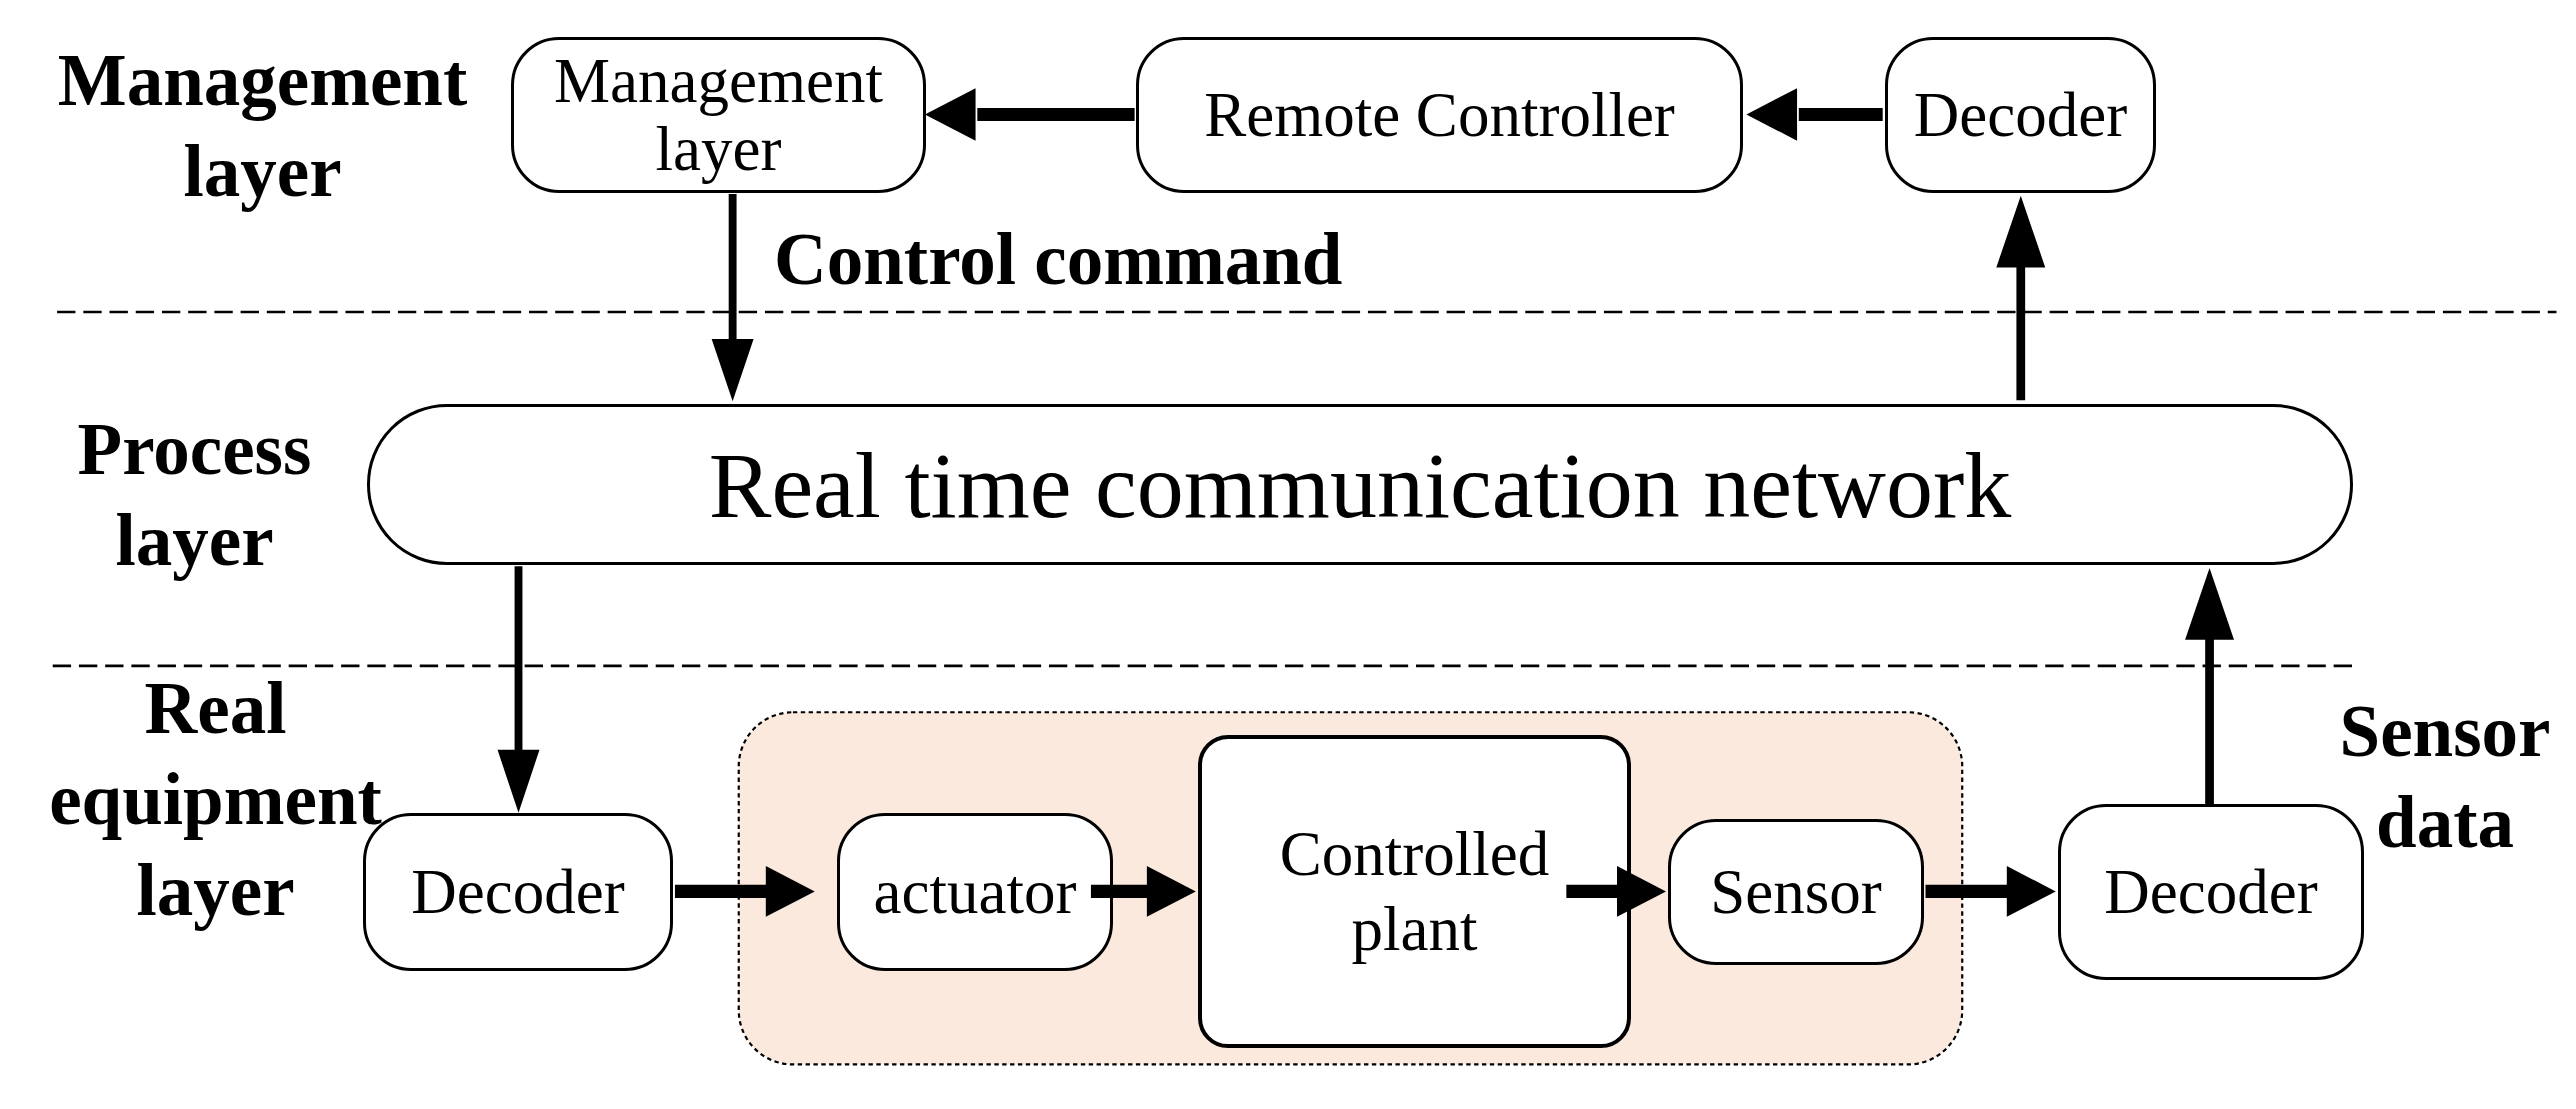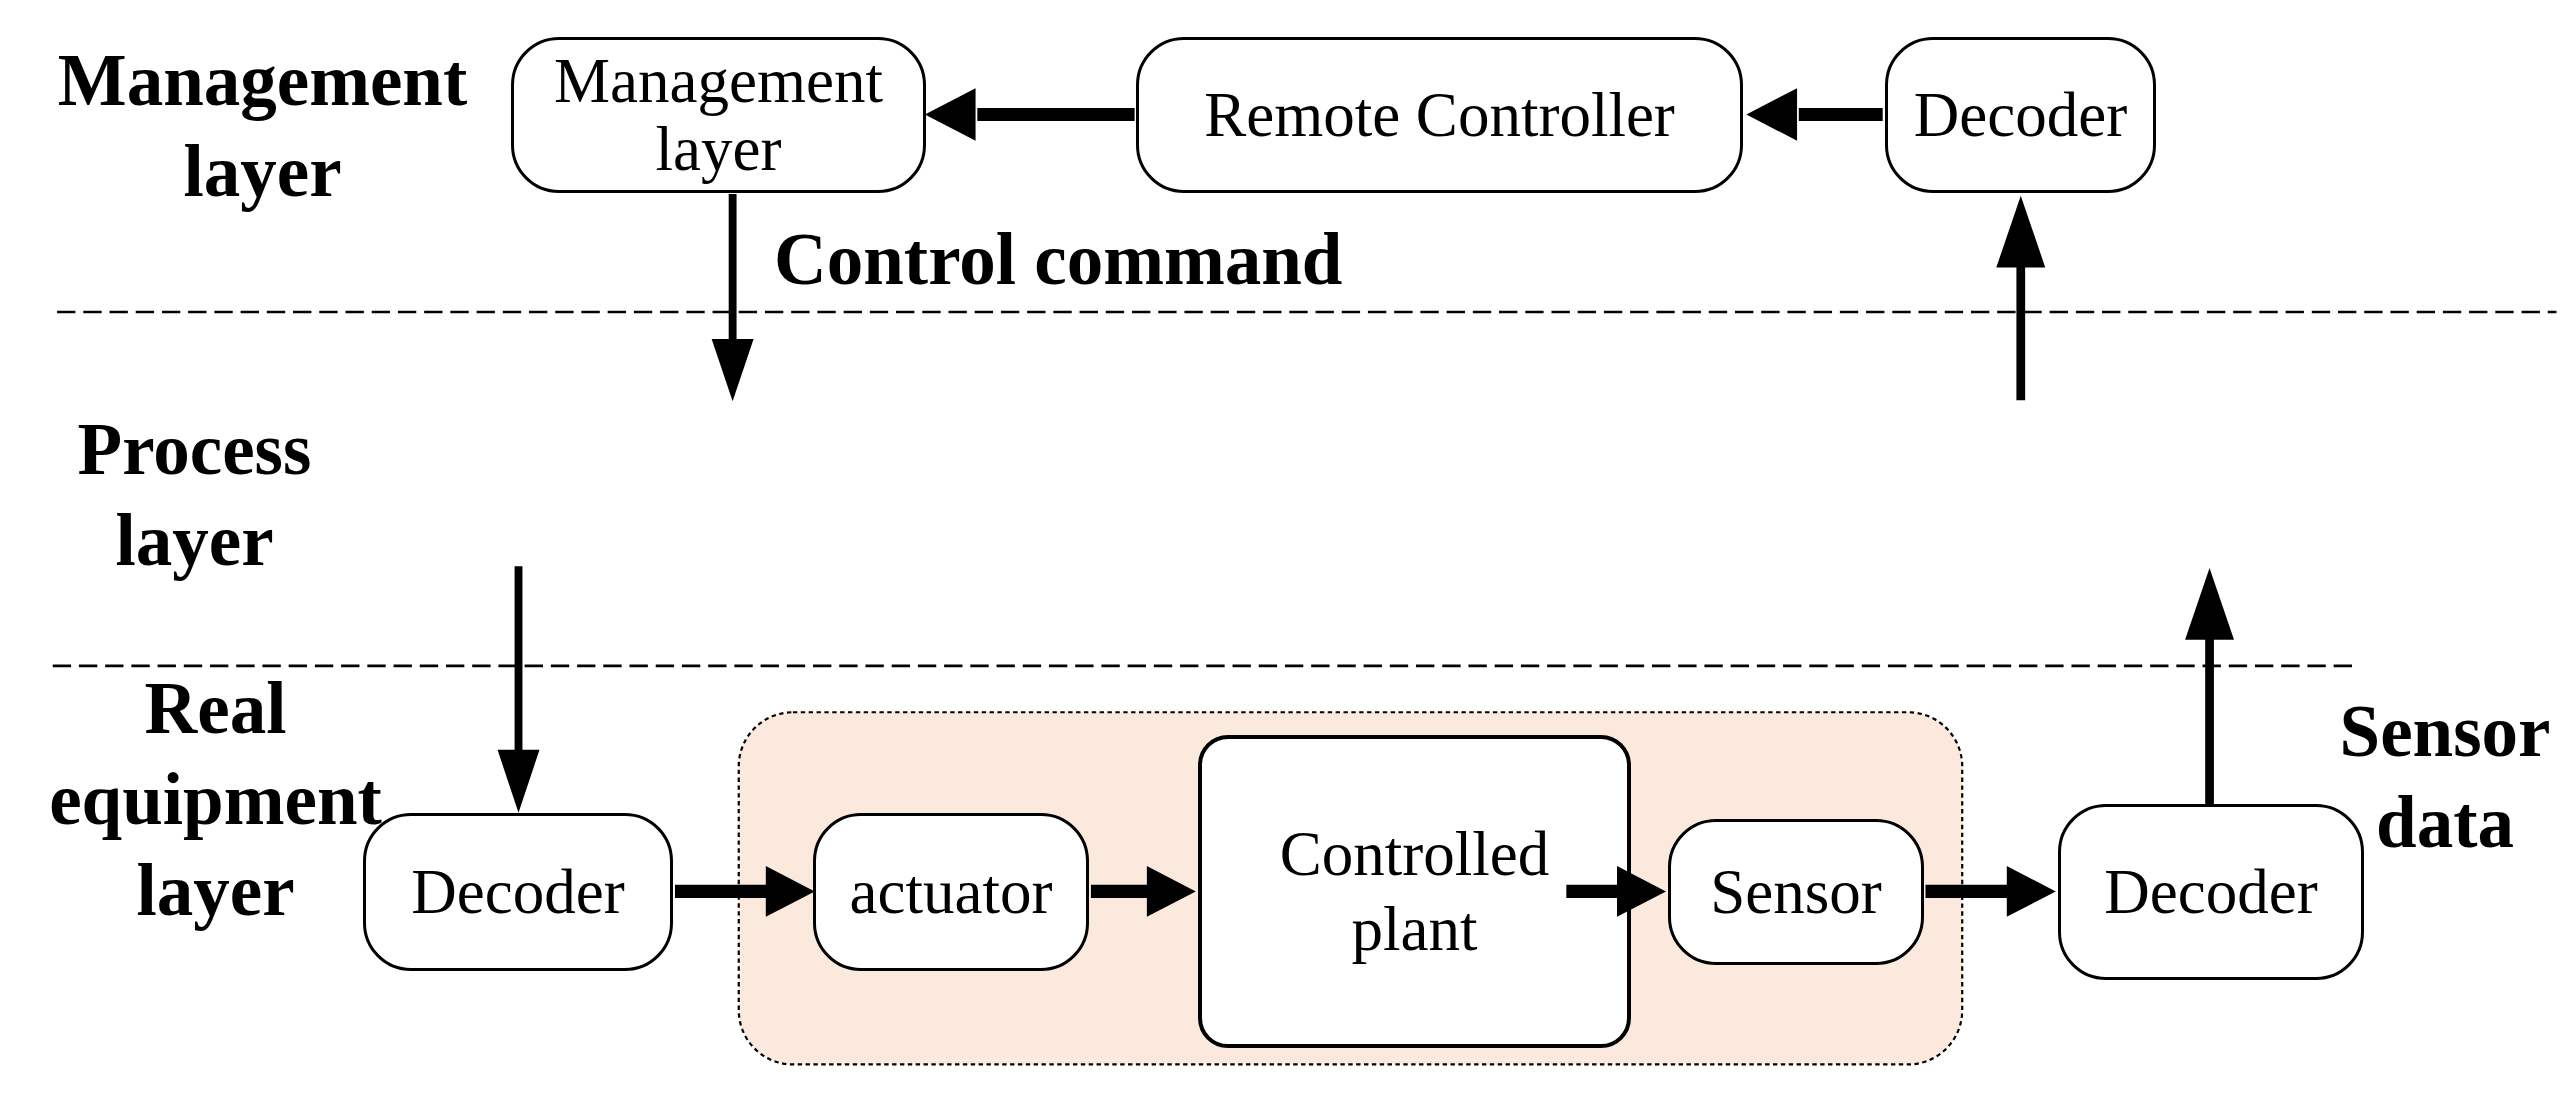--- a/index.html
+++ b/index.html
@@ -56,21 +56,21 @@
     margin-top: 20px;
   }
   .flow-label span { display: block; text-align: center; }
 
   
   #box-management       { left: 511px;  top: 37px;  width: 415px;  height: 156px; line-height: 68px; }
   #box-remote-controller{ left: 1136px; top: 37px;  width: 607px;  height: 156px; }
   #box-decoder-top      { left: 1885px; top: 37px;  width: 271px;  height: 156px; }
   #box-network          { left: 367px;  top: 404px; width: 1986px; height: 161px; border-radius: 80px; font-size: 94px; }
   #box-decoder-left     { left: 363px;  top: 813px; width: 310px;  height: 158px; }
-  #box-actuator         { left: 813px;  top: 813px; width: 276px;  height: 158px; }
+  #box-actuator         { left: 837px;  top: 813px; width: 276px;  height: 158px; }
   #box-controlled-plant { left: 1198px; top: 735px; width: 433px;  height: 313px; border-radius: 30px; border-width: 4.4px; line-height: 75px; }
   #box-sensor           { left: 1668px; top: 819px; width: 256px;  height: 146px; }
   #box-decoder-right    { left: 2058px; top: 804px; width: 306px;  height: 176px; }
 
   
   #label-management-layer { left: 35px;  top: 35px;  width: 455px; }
   #label-process-layer    { left: 37px;  top: 404px; width: 315px; }
   #label-field-layer      { left: 32px;  top: 663px; width: 367px; }
 
   
@@ -118,20 +118,23 @@
   </div>
 
   <div class="node" id="box-remote-controller">
     <span>Remote Controller</span>
   </div>
 
   <div class="node" id="box-decoder-top">
     <span>Decoder</span>
   </div>
 
+  <div class="node" id="box-network">
+    <span>Real time communication network</span>
+  </div>
 
   <div class="node" id="box-decoder-left">
     <span>Decoder</span>
   </div>
 
   <div class="node" id="box-actuator">
     <span>actuator</span>
   </div>
 
   <div class="node" id="box-controlled-plant">

